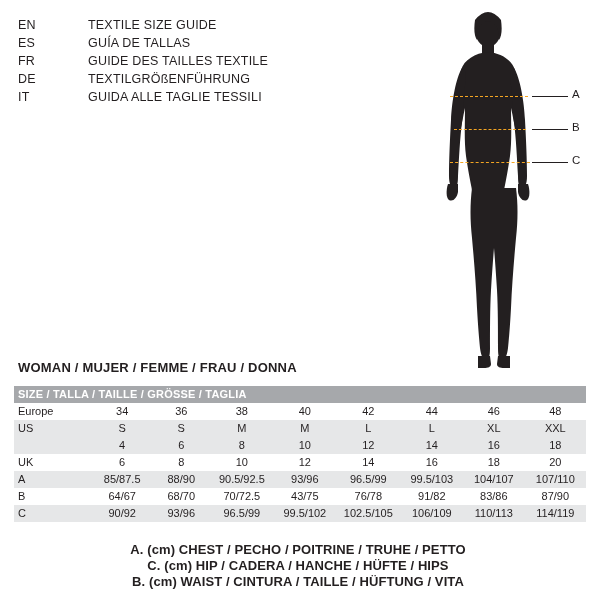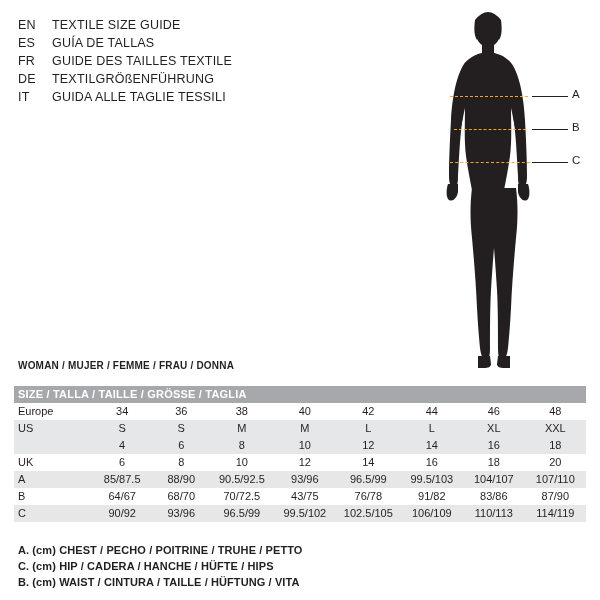--- a/index.html
+++ b/index.html
@@ -36,20 +36,21 @@
   }
   .lang-code {
     width: 34px;
     font-size: 12.5px;
     letter-spacing: 0.2px;
   }
   .lang-text {
     font-size: 12.5px;
     letter-spacing: 0.2px;
     white-space: nowrap;
+    margin-left: 36px;
   }
 
   
   .figure-wrap {
     position: absolute;
     left: 420px;
     top: 8px;
     width: 175px;
     height: 370px;
   }
@@ -72,21 +73,21 @@
     position: absolute;
     font-size: 11.5px;
     color: #231f20;
   }
 
   
   .woman-title {
     position: absolute;
     left: 18px;
     top: 360px;
-    font-size: 10px;
+    font-size: 13px;
     font-weight: bold;
     letter-spacing: 0.2px;
   }
   table.size-table {
     position: absolute;
     left: 14px;
     top: 386px;
     width: 572px;
     border-collapse: collapse;
     font-size: 11px;
@@ -120,24 +121,25 @@
   }
 
   
   .legend {
     position: absolute;
     left: 18px;
     top: 542px;
     width: 560px;
   }
   .legend-row {
-    font-size: 11px;
+    font-size: 13px;
     font-weight: bold;
     line-height: 16px;
     letter-spacing: 0.1px;
+    text-align: center;
   }
 </style>
 </head>
 <body>
 
 <div class="page">
 
   <div class="lang-block">
     <div class="lang-row">
       <span class="lang-code">EN</span>

